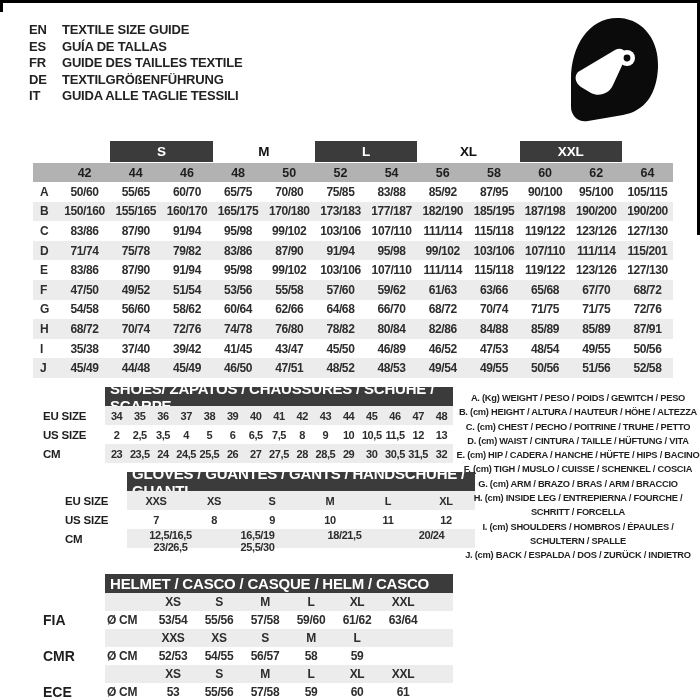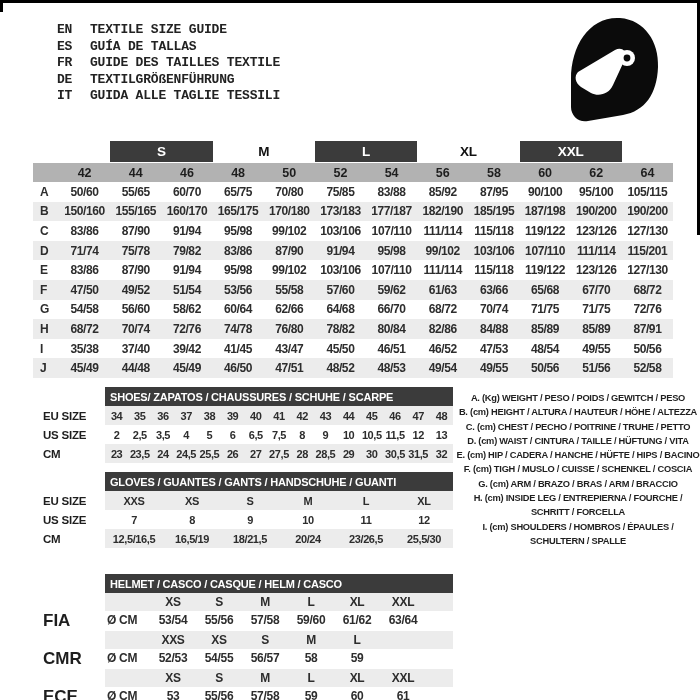--- a/index.html
+++ b/index.html
@@ -6,21 +6,21 @@
   .page{
     position:relative;width:700px;height:700px;background:#ffffff;overflow:hidden;
     font-family:"Liberation Sans",sans-serif;color:#2d2d2d;
   }
   
   .frame-top{position:absolute;top:0;left:0;width:700px;height:3px;background:#000;}
   .frame-left{position:absolute;top:0;left:0;width:3px;height:12px;background:#000;}
   .frame-right{position:absolute;top:0;right:0;width:3px;height:235px;background:#000;}
 
   
-  .langs{position:absolute;left:57px;top:22px;font-family:Liberation Mono, monospace;}
+  .langs{position:absolute;left:29px;top:22px;}
   .lang-row{display:flex;font-size:13px;font-weight:bold;line-height:16.5px;letter-spacing:-0.2px;color:#222;}
   .lang-code{width:33px;}
   .helmet-icon{position:absolute;left:566px;top:14px;width:100px;height:112px;}
 
   
   .main-table{position:absolute;left:33px;top:141px;width:640px;font-weight:bold;}
   .mt-grid{display:grid;grid-template-columns:26px repeat(12,1fr);}
   .mt-groups{height:21px;margin-bottom:1px;}
   .group-cell{display:flex;align-items:center;justify-content:center;font-size:13.5px;color:#111;letter-spacing:-0.2px;}
   .group-cell.dark{background:#3b3b3b;color:#fff;}
@@ -28,33 +28,33 @@
   .mt-cols .cell{font-size:12.5px;color:#1e1e1e;}
   .mt-row{height:19.6px;}
   .mt-row.shaded{background:#ececec;}
   .mt-row .cell{font-size:12px;letter-spacing:-0.4px;}
   .cell{display:flex;align-items:center;justify-content:center;}
   .letter{display:flex;align-items:center;padding-left:7px;font-size:12px;}
 
   
   .sub-tables{position:absolute;left:43px;top:387px;width:412px;font-weight:bold;}
   .block{width:410px;}
-  .gap9{margin-top:9px;}
+  .gap9{margin-top:9px;margin-left:22px;}
   .gap10{margin-top:26px;}
   .row{display:flex;}
   .row-label{width:62px;display:flex;align-items:center;font-size:11.5px;color:#1e1e1e;letter-spacing:-0.2px;}
-  .block-title{width:348px;height:19px;background:#3b3b3b;color:#fff;font-size:11px;
+  .block-title{width:348px;height:19px;background:#3b3b3b;color:#fff;font-size:15px;
     display:flex;align-items:center;padding-left:5px;box-sizing:border-box;letter-spacing:-0.2px;}
   .vals{width:348px;height:19px;display:grid;}
   .vals .cell{font-size:11px;letter-spacing:-0.4px;}
   .shaded{background:#ececec;}
   .hvals{width:348px;height:18px;display:grid;grid-template-columns:45px repeat(6,46px) 1fr;}
   .hvals .hcell{display:flex;align-items:center;justify-content:center;font-size:12px;letter-spacing:-0.3px;}
   .hvals .unit{justify-content:flex-start;padding-left:2px;}
-  .hrow-label{width:62px;display:flex;align-items:center;font-size:17px;color:#1e1e1e;}
+  .hrow-label{width:62px;display:flex;align-items:center;font-size:14px;color:#1e1e1e;}
 
   
   .legend{position:absolute;left:456px;top:391px;width:244px;font-weight:bold;color:#1f1f1f;text-align:center;}
   .legend-line{font-size:9.3px;line-height:14.3px;letter-spacing:-0.25px;white-space:nowrap;}
 </style>
 </head>
 <body>
 
 <div class="page">
   <div class="frame-top"></div>
@@ -237,21 +237,21 @@
         <div class="cell">87/91</div>
       </div>
       <div class="mt-grid mt-row">
         <div class="letter">I</div>
         <div class="cell">35/38</div>
         <div class="cell">37/40</div>
         <div class="cell">39/42</div>
         <div class="cell">41/45</div>
         <div class="cell">43/47</div>
         <div class="cell">45/50</div>
-        <div class="cell">46/51</div>
+        <div class="cell">46/89</div>
         <div class="cell">46/52</div>
         <div class="cell">47/53</div>
         <div class="cell">48/54</div>
         <div class="cell">49/55</div>
         <div class="cell">50/56</div>
       </div>
       <div class="mt-grid mt-row shaded">
         <div class="letter">J</div>
         <div class="cell">45/49</div>
         <div class="cell">44/48</div>
@@ -357,21 +357,21 @@
             <div class="cell">7</div>
             <div class="cell">8</div>
             <div class="cell">9</div>
             <div class="cell">10</div>
             <div class="cell">11</div>
             <div class="cell">12</div>
           </div>
         </div>
         <div class="row">
           <div class="row-label">CM</div>
-          <div class="vals shaded" style="grid-template-columns: repeat(6, 1fr);">
+          <div class="vals shaded" style="grid-template-columns: repeat(4, 1fr);">
             <div class="cell">12,5/16,5</div>
             <div class="cell">16,5/19</div>
             <div class="cell">18/21,5</div>
             <div class="cell">20/24</div>
             <div class="cell">23/26,5</div>
             <div class="cell">25,5/30</div>
           </div>
         </div>
       </div>
     <div class="block gap10">
@@ -477,14 +477,17 @@
         <div class="legend-line">G. (cm) ARM / BRAZO / BRAS / ARM / BRACCIO</div>
       </div>
       <div class="legend-item">
         <div class="legend-line">H. (cm) INSIDE LEG / ENTREPIERNA / FOURCHE /</div>
         <div class="legend-line">SCHRITT / FORCELLA</div>
       </div>
       <div class="legend-item">
         <div class="legend-line">I. (cm) SHOULDERS / HOMBROS / ÉPAULES /</div>
         <div class="legend-line">SCHULTERN / SPALLE</div>
       </div>
+      <div class="legend-item">
+        <div class="legend-line">J. (cm) BACK / ESPALDA / DOS / ZURÜCK / INDIETRO</div>
+      </div>
     </div>
 </div>
 
 </body></html>

